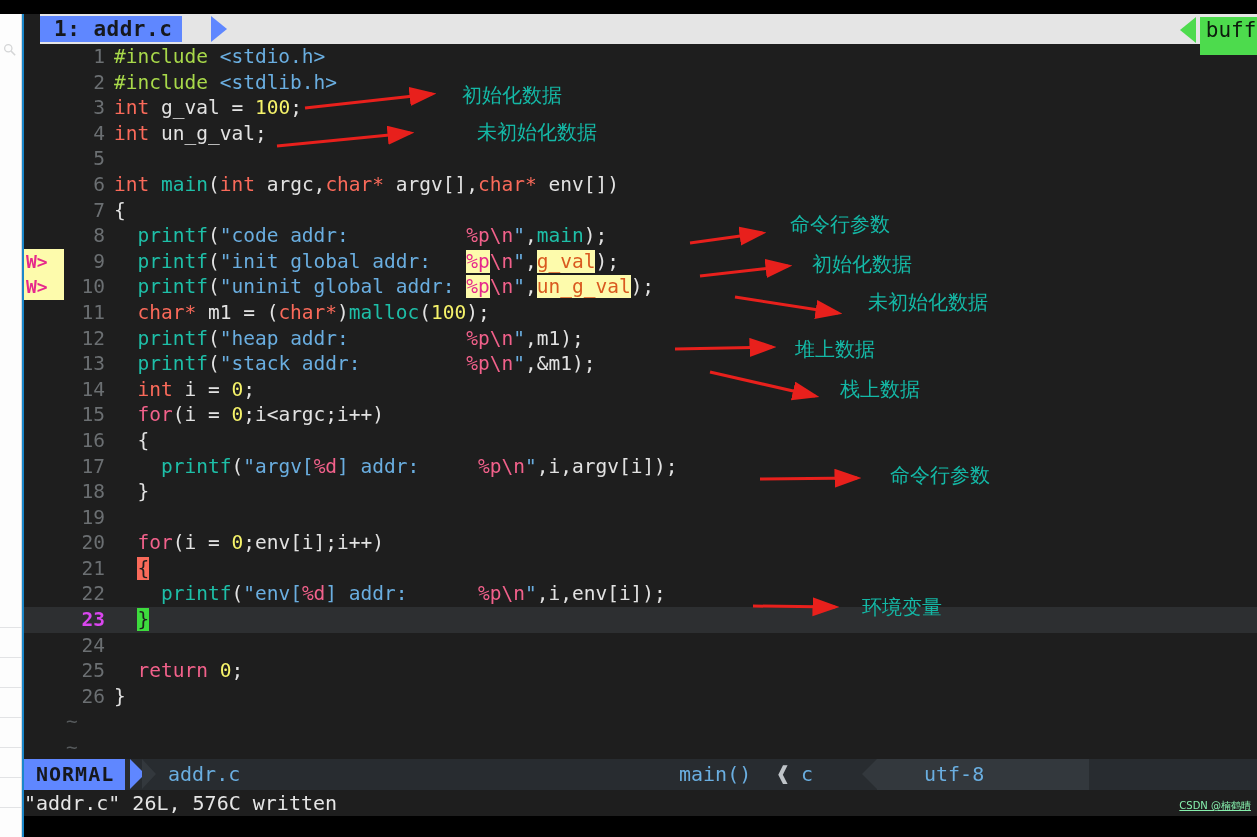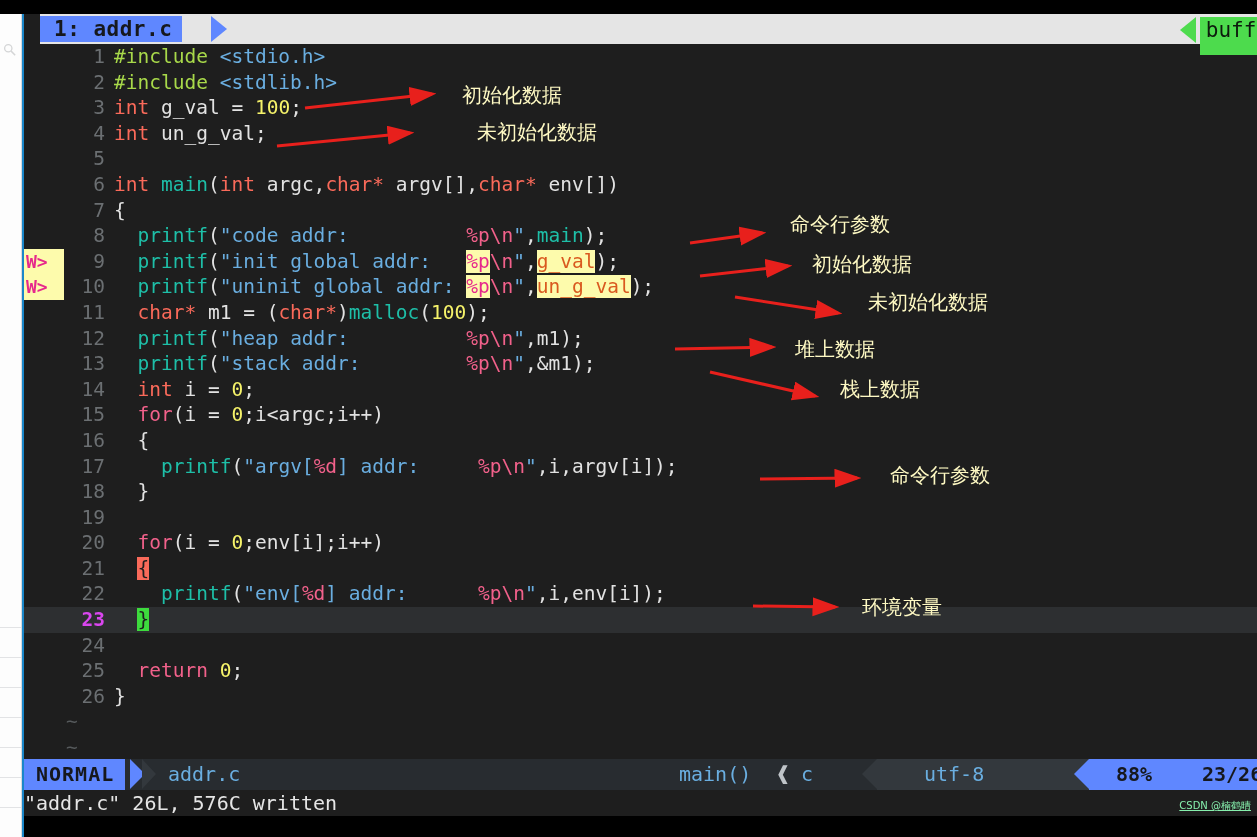--- a/index.html
+++ b/index.html
@@ -213,21 +213,21 @@
   .fmt  { color: #f2618b; }          
   .punc { color: #e2e2e2; }
   .hl-fmt { background: #fdfbac; color: #e6288c; }
   .hl-id  { background: #fdfbac; color: #d9591f; }
   .brace-bad { background: #fa6a5a; color: #1e1e1e; }
   .cursor-blk { background: #3ddb3d; color: #1e1e1e; }
 
   
   .anno {
     position: absolute;
-    color: #fef9c3;
+    color: #14b8a6;
     font-family: Liberation Serif, serif;
     font-size: 20px;
     line-height: 20px;
     white-space: nowrap;
   }
   svg.arrows {
     position: absolute;
     left: 0; top: 0;
     width: 1257px; height: 837px;
     pointer-events: none;
@@ -392,25 +392,20 @@
     <div class="statusline">
       <div class="st-mode">NORMAL</div>
       <div class="st-mode-arrow"></div>
       <div class="st-sep-dark"></div>
       <div class="st-file">addr.c</div>
       <div class="st-func">main()</div>
       <div class="st-ftchev">❰</div>
       <div class="st-ft">c</div>
       <div class="st-encblock"></div>
       <div class="st-enc">utf-8</div>
-      <div class="st-right">
-        <span class="st-pct">88%</span>
-        <span class="st-pos">23/26</span>
-
-      </div>
     </div>
 
     <div class="msgline">
       <span style="padding-left:0px;">"addr.c" 26L, 576C written</span>
     </div>
 
     <div class="bottom-black"></div>
   </div>
 
   <svg class="arrows">

